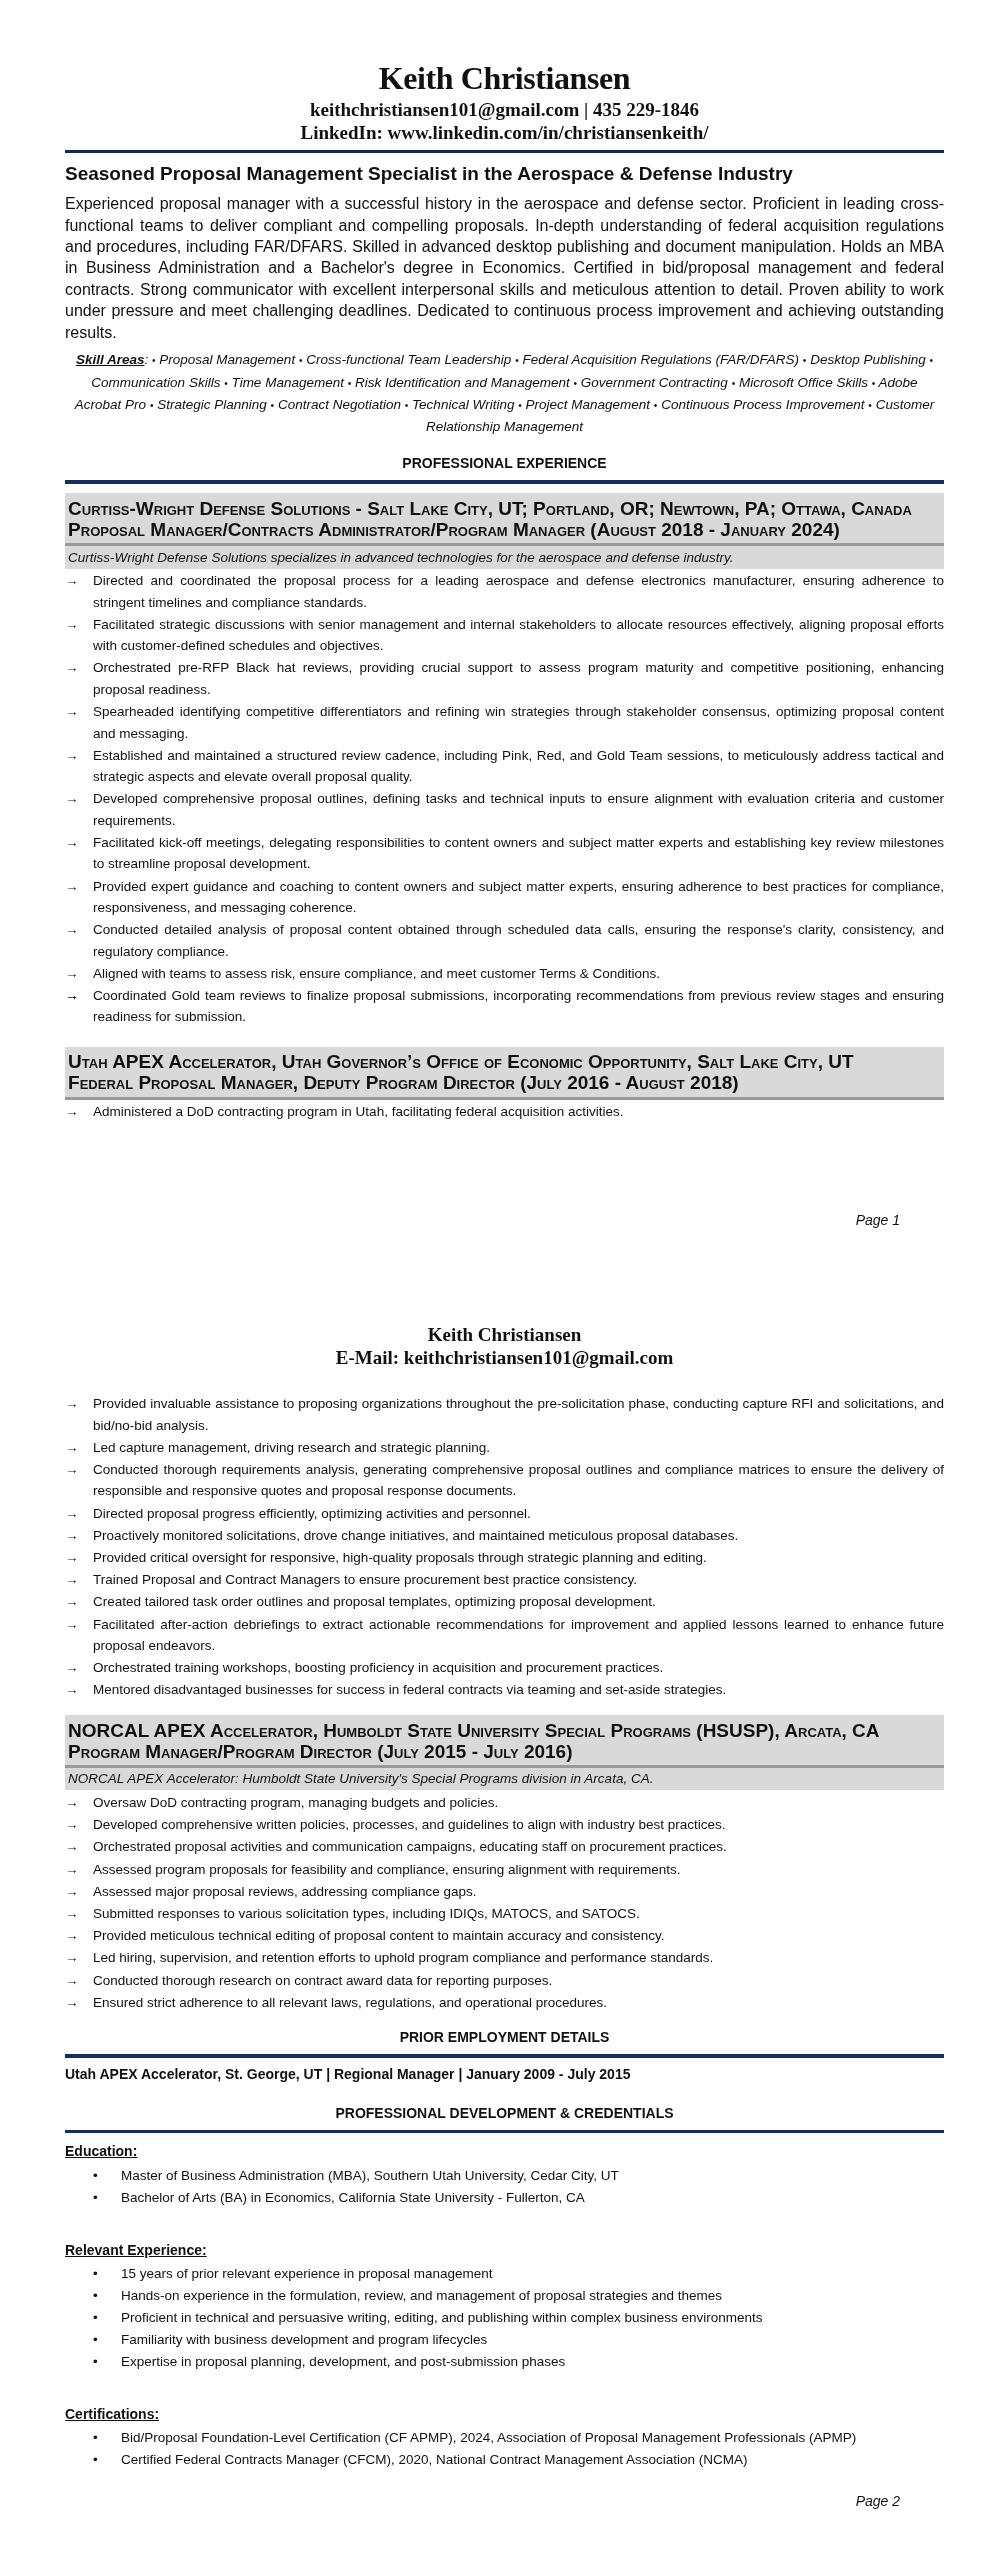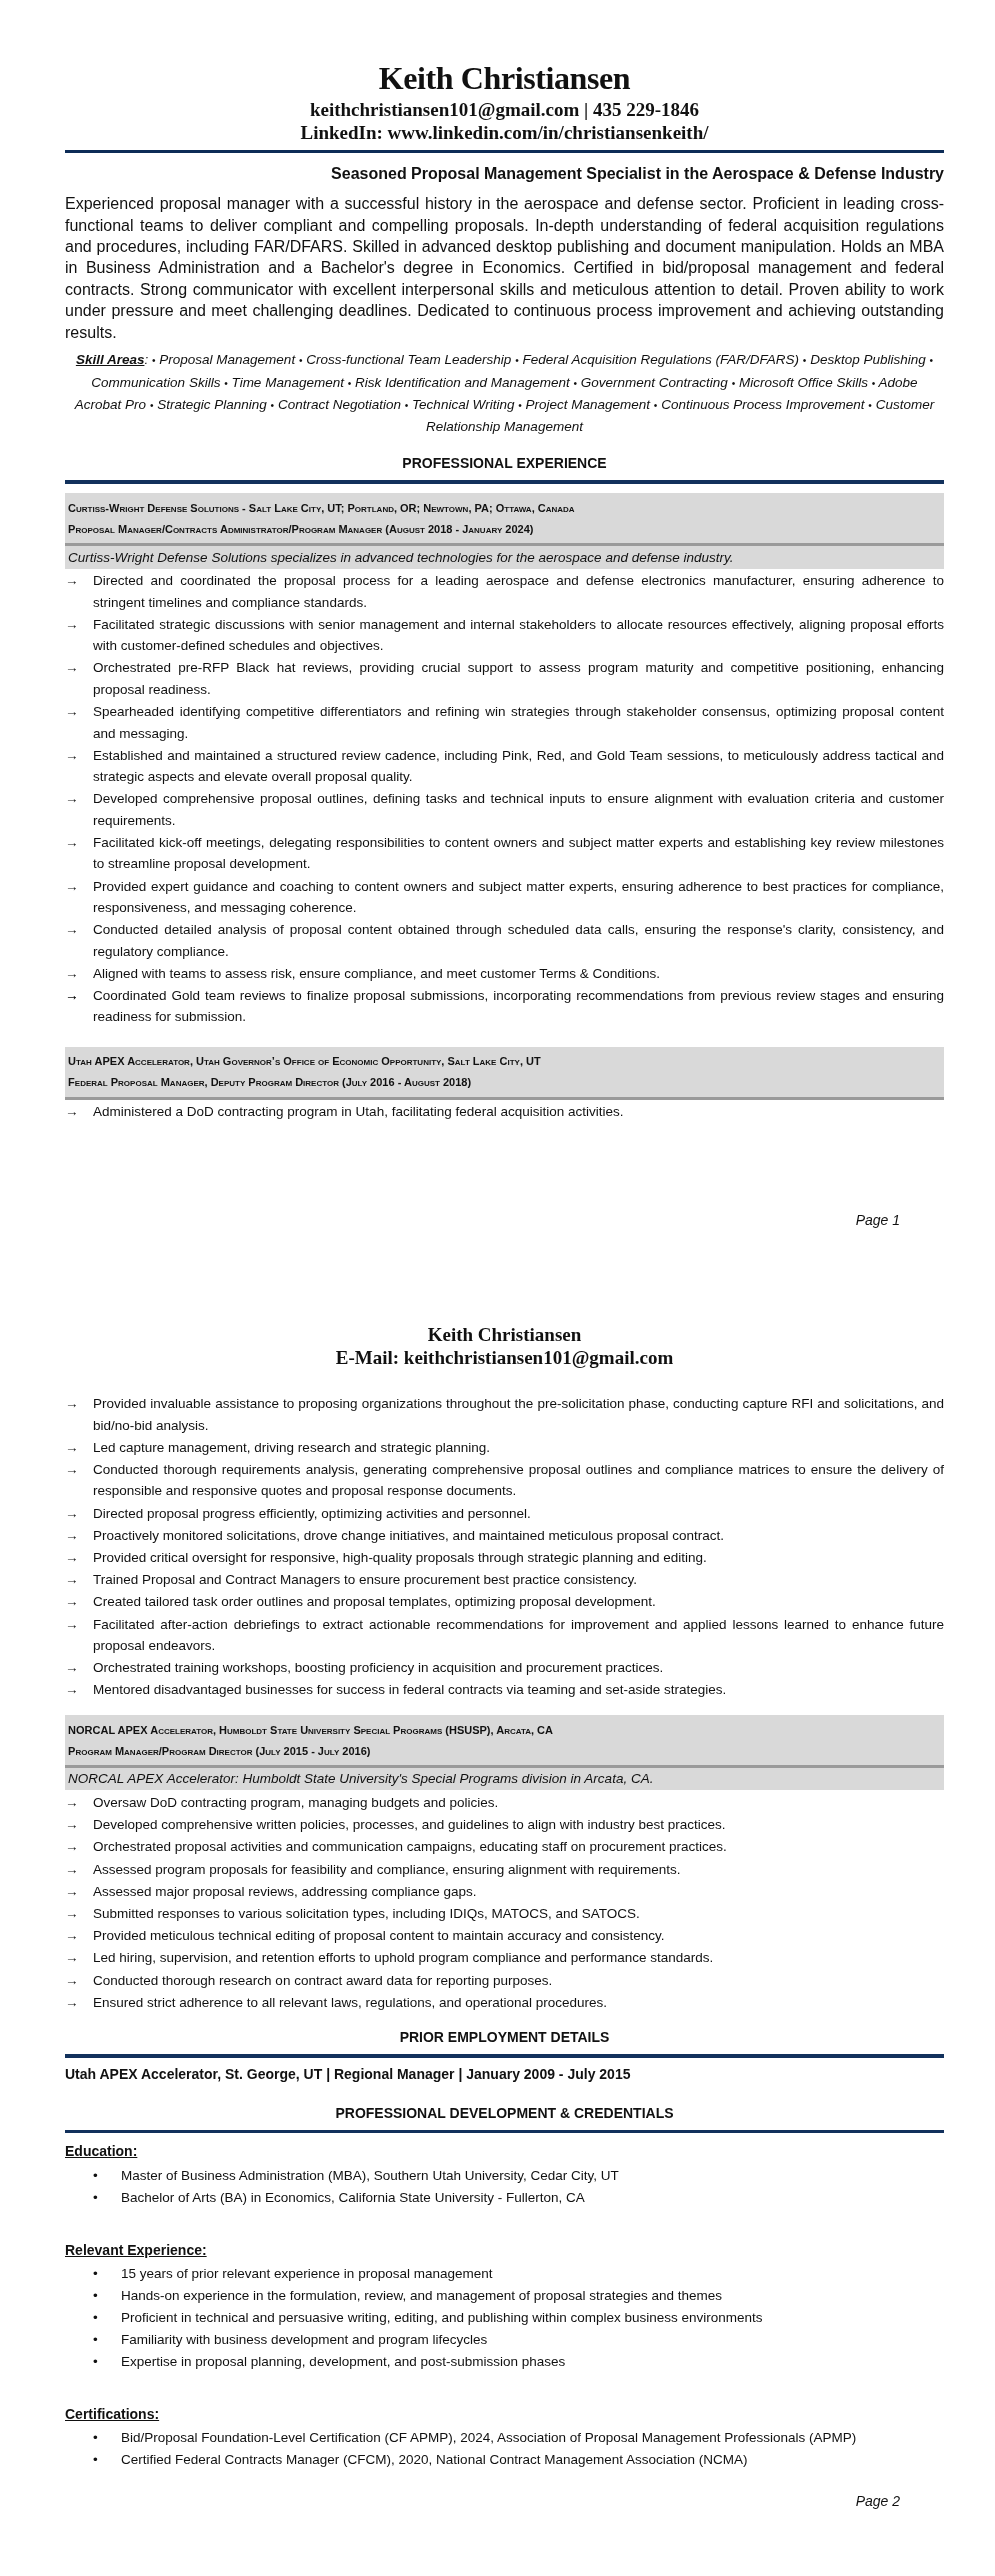--- a/index.html
+++ b/index.html
@@ -9,30 +9,30 @@
   .page1 { top: 0; height: 1281px; }
   .page2 { top: 1281px; height: 1295px; }
   .content { position: absolute; left: 65px; width: 879px; }
 
   .name { text-align: center; font-family: "Liberation Serif", serif; font-weight: bold;
           font-size: 32px; line-height: 39px; margin-top: 59px; letter-spacing: -0.4px; }
   .contact { text-align: center; font-family: "Liberation Serif", serif; font-weight: bold;
              font-size: 19px; line-height: 23.4px; }
   .rule { height: 3.1px; background: #0d2c57; margin: 0; }
   .rule-thin { height: 3.9px; background: #12315c; }
-  .headline { text-align: right; font-weight: bold; font-size: 16px; line-height: 23.4px;
+  .headline { text-align: left; font-weight: bold; font-size: 19px; line-height: 23.4px;
               margin-top: 9.4px; margin-bottom: 7.8px; }
   .summary { font-size: 16px; line-height: 21.4px; text-align: justify; margin: 0; }
   .skills { text-align: center; font-style: italic; font-size: 13.5px; line-height: 21.4px;
             margin-top: 6.2px; padding: 0 6.2px; }
   .skills .lbl { font-weight: bold; text-decoration: underline; }
   .sec-title { text-align: center; font-weight: bold; font-size: 14px; line-height: 20.3px;
                margin-top: 15.6px; margin-bottom: 6.2px; }
   .job-box { background: #d9d9d9; margin-top: 9.4px; }
-  .job-head { padding: 4.7px 3.1px 3.1px 3.1px; font-weight: bold; font-size: 11px; line-height: 21px;
+  .job-head { padding: 4.7px 3.1px 3.1px 3.1px; font-weight: bold; font-size: 19px; line-height: 21px;
               font-variant: small-caps; border-bottom: 3.1px solid #9a9a9a; }
   .job-desc { padding: 1.6px 3.1px 1.6px 3.1px; font-style: italic; font-size: 13.5px; line-height: 19.5px; }
   ul.arrows { list-style: none; margin: 1.6px 0 0 0; padding: 0; }
   ul.arrows li { position: relative; padding-left: 28px; font-size: 13.5px; line-height: 21.4px;
                  text-align: justify; margin-bottom: 0.8px; }
   ul.arrows li .arr { position: absolute; left: 0; top: 0; width: 20.3px; text-align: left; }
   .page-num { position: absolute; right: 52px; font-style: italic; font-size: 14px; }
   .p2-name { text-align: center; font-family: "Liberation Serif", serif; font-weight: bold;
              font-size: 19px; line-height: 23.4px; }
   .prior-line { font-weight: bold; font-size: 14px; line-height: 20.3px; margin-top: 6.2px; }
@@ -100,21 +100,21 @@
 <div class="page page2">
   <div class="content" style="top:42px;">
     <div class="p2-name">Keith Christiansen</div>
     <div class="p2-name" style="margin-bottom:23.4px;">E-Mail: keithchristiansen101@gmail.com</div>
 
     <ul class="arrows" id="job1-bullets-cont">
         <li><span class="arr">→</span><span>Provided invaluable assistance to proposing organizations throughout the pre-solicitation phase, conducting capture RFI and solicitations, and bid/no-bid analysis.</span></li>
         <li><span class="arr">→</span><span>Led capture management, driving research and strategic planning.</span></li>
         <li><span class="arr">→</span><span>Conducted thorough requirements analysis, generating comprehensive proposal outlines and compliance matrices to ensure the delivery of responsible and responsive quotes and proposal response documents.</span></li>
         <li><span class="arr">→</span><span>Directed proposal progress efficiently, optimizing activities and personnel.</span></li>
-        <li><span class="arr">→</span><span>Proactively monitored solicitations, drove change initiatives, and maintained meticulous proposal contract.</span></li>
+        <li><span class="arr">→</span><span>Proactively monitored solicitations, drove change initiatives, and maintained meticulous proposal databases.</span></li>
         <li><span class="arr">→</span><span>Provided critical oversight for responsive, high-quality proposals through strategic planning and editing.</span></li>
         <li><span class="arr">→</span><span>Trained Proposal and Contract Managers to ensure procurement best practice consistency.</span></li>
         <li><span class="arr">→</span><span>Created tailored task order outlines and proposal templates, optimizing proposal development.</span></li>
         <li><span class="arr">→</span><span>Facilitated after-action debriefings to extract actionable recommendations for improvement and applied lessons learned to enhance future proposal endeavors.</span></li>
         <li><span class="arr">→</span><span>Orchestrated training workshops, boosting proficiency in acquisition and procurement practices.</span></li>
         <li><span class="arr">→</span><span>Mentored disadvantaged businesses for success in federal contracts via teaming and set-aside strategies.</span></li>
       </ul>
 
     <div class="job-box" style="margin-top:14px;">
       <div class="job-head">

